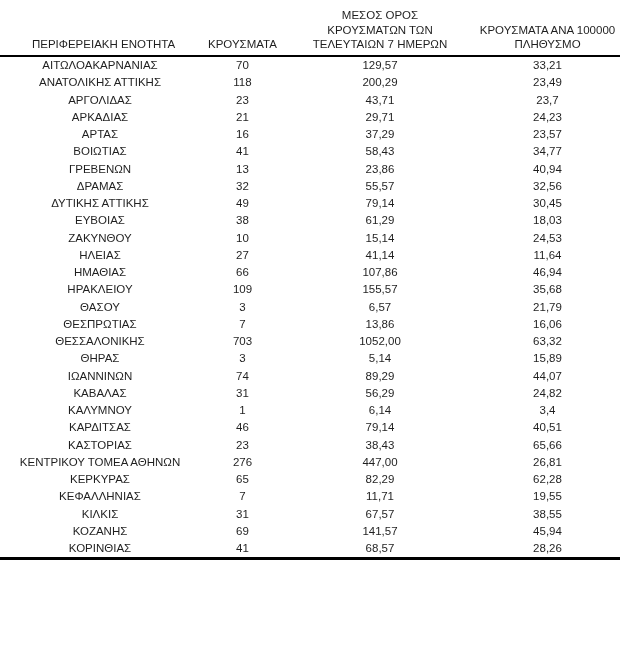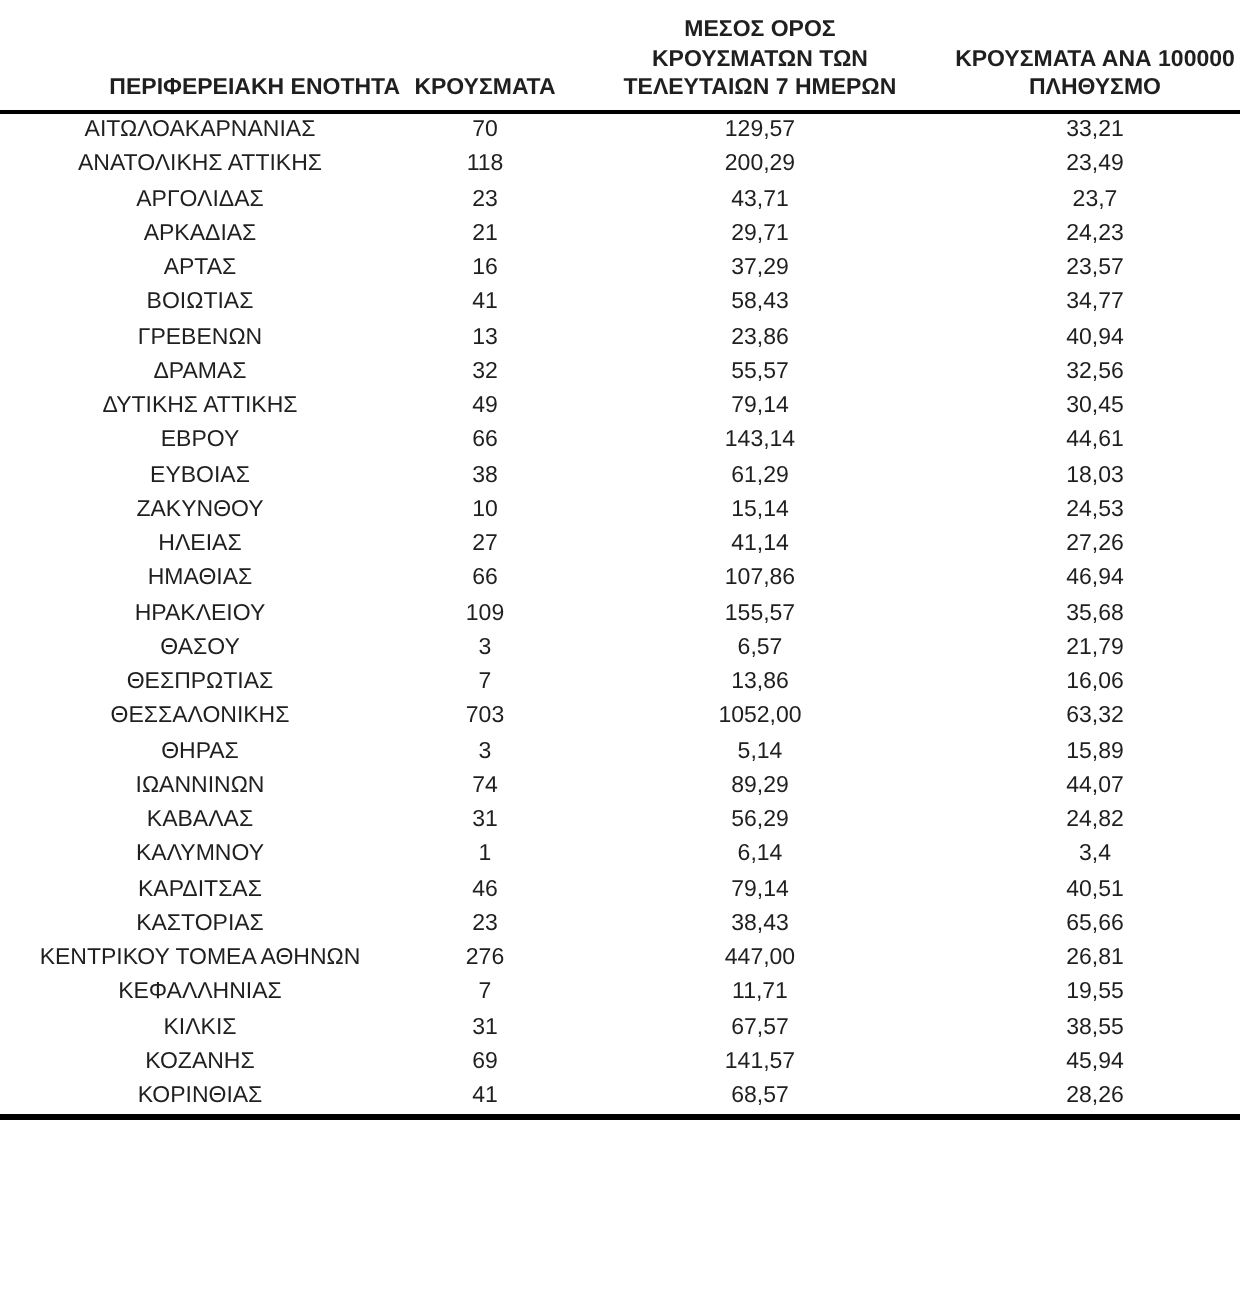--- a/index.html
+++ b/index.html
@@ -21,32 +21,32 @@
     border-bottom: 3px solid #000;
   }
   col.c1 { width: 200px; }
   col.c2 { width: 85px; }
   col.c3 { width: 190px; }
   col.c4 { width: 145px; }
   thead tr {
     border-bottom: 2.5px solid #000;
   }
   thead th {
-    font-weight: bold;
+    font-weight: normal;
     font-size: 11.5px;
     line-height: 14.6px;
     vertical-align: bottom;
     text-align: center;
     padding: 6px 0 3px 0;
     white-space: pre-line;
     height: 46px;
     box-sizing: content-box;
   }
   thead th.first {
-    text-align: right;
+    text-align: center;
     padding-left: 7px;
   }
   tbody td {
     font-size: 11.5px;
     line-height: 17.25px;
     height: 17.25px;
     text-align: center;
     padding: 0;
     white-space: nowrap;
     overflow: hidden;
@@ -122,42 +122,36 @@
         <td>55,57</td>
         <td>32,56</td>
       </tr>
       <tr>
         <td>ΔΥΤΙΚΗΣ ΑΤΤΙΚΗΣ</td>
         <td>49</td>
         <td>79,14</td>
         <td>30,45</td>
       </tr>
       <tr>
-        <td>ΕΒΡΟΥ</td>
-        <td>66</td>
-        <td>143,14</td>
-        <td>44,61</td>
-      </tr>
-      <tr>
         <td>ΕΥΒΟΙΑΣ</td>
         <td>38</td>
         <td>61,29</td>
         <td>18,03</td>
       </tr>
       <tr>
         <td>ΖΑΚΥΝΘΟΥ</td>
         <td>10</td>
         <td>15,14</td>
         <td>24,53</td>
       </tr>
       <tr>
         <td>ΗΛΕΙΑΣ</td>
         <td>27</td>
         <td>41,14</td>
-        <td>27,26</td>
+        <td>11,64</td>
       </tr>
       <tr>
         <td>ΗΜΑΘΙΑΣ</td>
         <td>66</td>
         <td>107,86</td>
         <td>46,94</td>
       </tr>
       <tr>
         <td>ΗΡΑΚΛΕΙΟΥ</td>
         <td>109</td>
@@ -218,20 +212,26 @@
         <td>38,43</td>
         <td>65,66</td>
       </tr>
       <tr>
         <td>ΚΕΝΤΡΙΚΟΥ ΤΟΜΕΑ ΑΘΗΝΩΝ</td>
         <td>276</td>
         <td>447,00</td>
         <td>26,81</td>
       </tr>
       <tr>
+        <td>ΚΕΡΚΥΡΑΣ</td>
+        <td>65</td>
+        <td>82,29</td>
+        <td>62,28</td>
+      </tr>
+      <tr>
         <td>ΚΕΦΑΛΛΗΝΙΑΣ</td>
         <td>7</td>
         <td>11,71</td>
         <td>19,55</td>
       </tr>
       <tr>
         <td>ΚΙΛΚΙΣ</td>
         <td>31</td>
         <td>67,57</td>
         <td>38,55</td>

